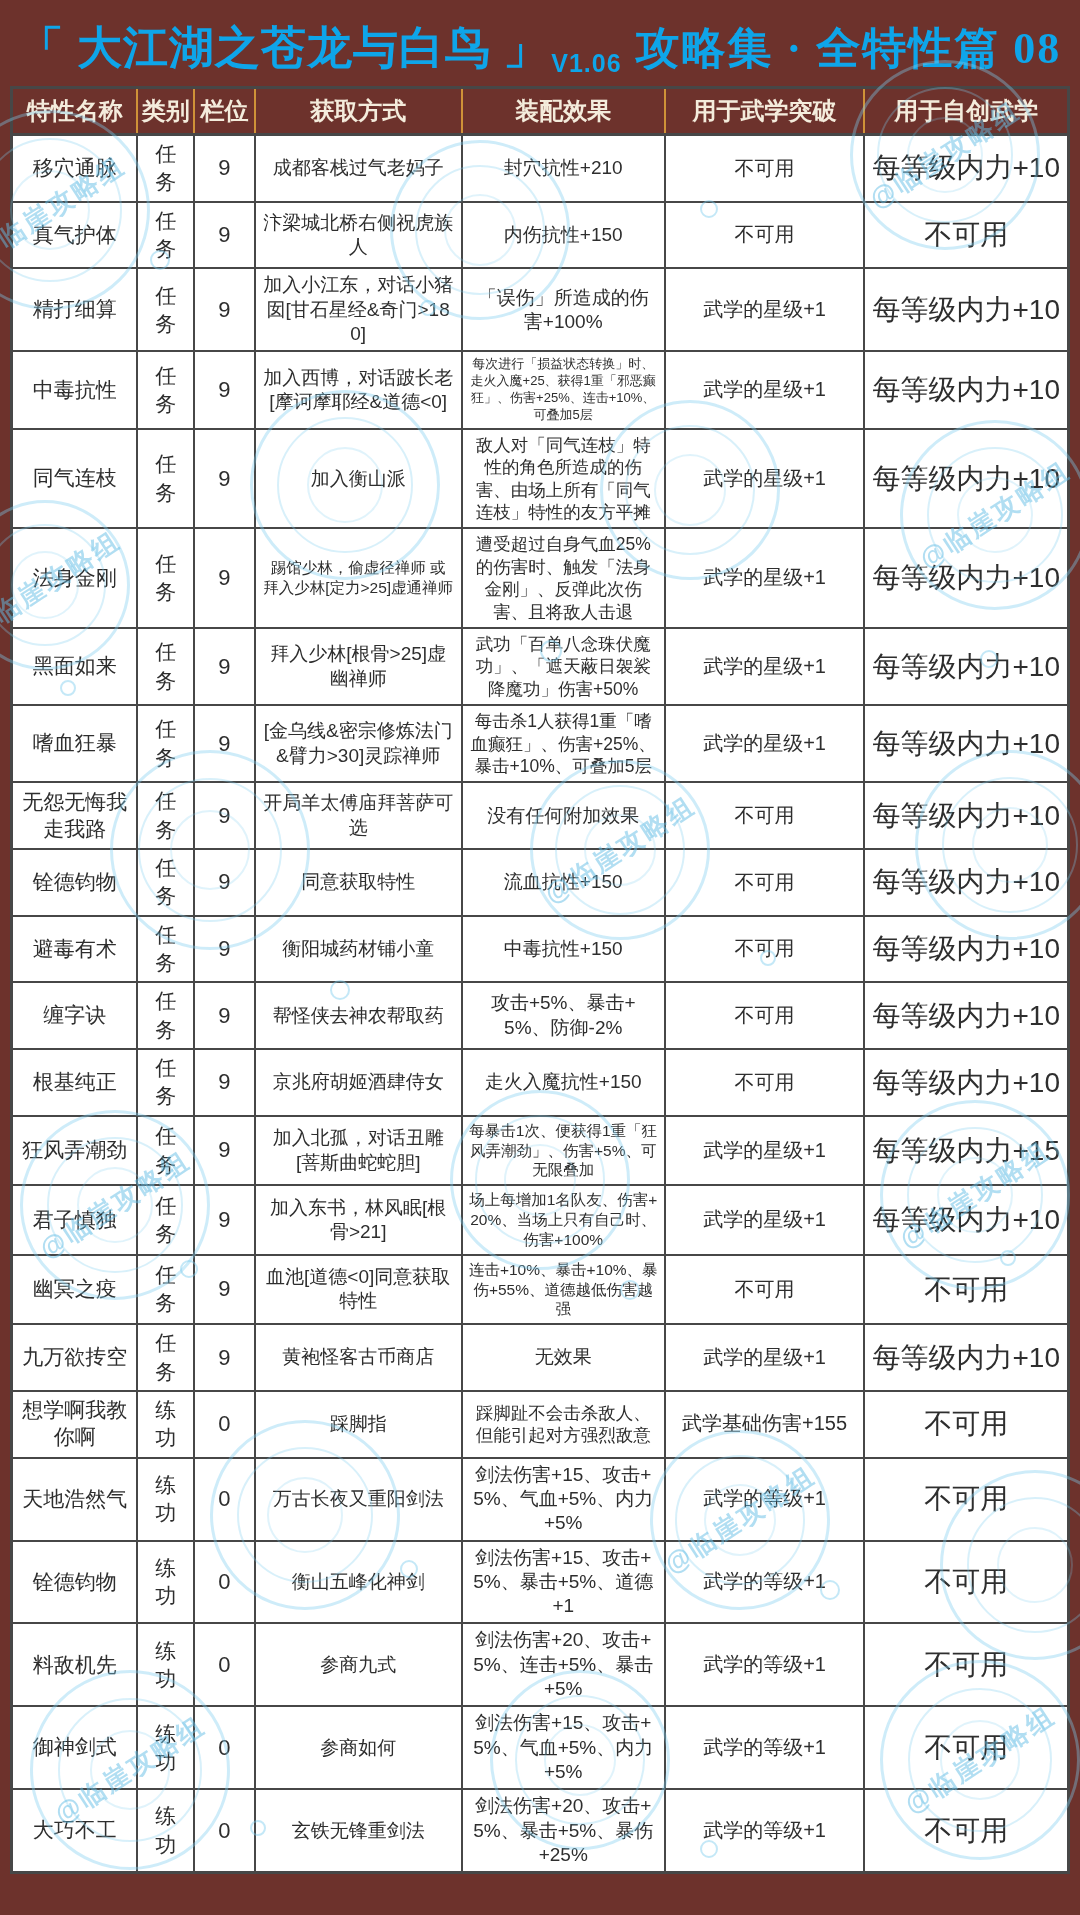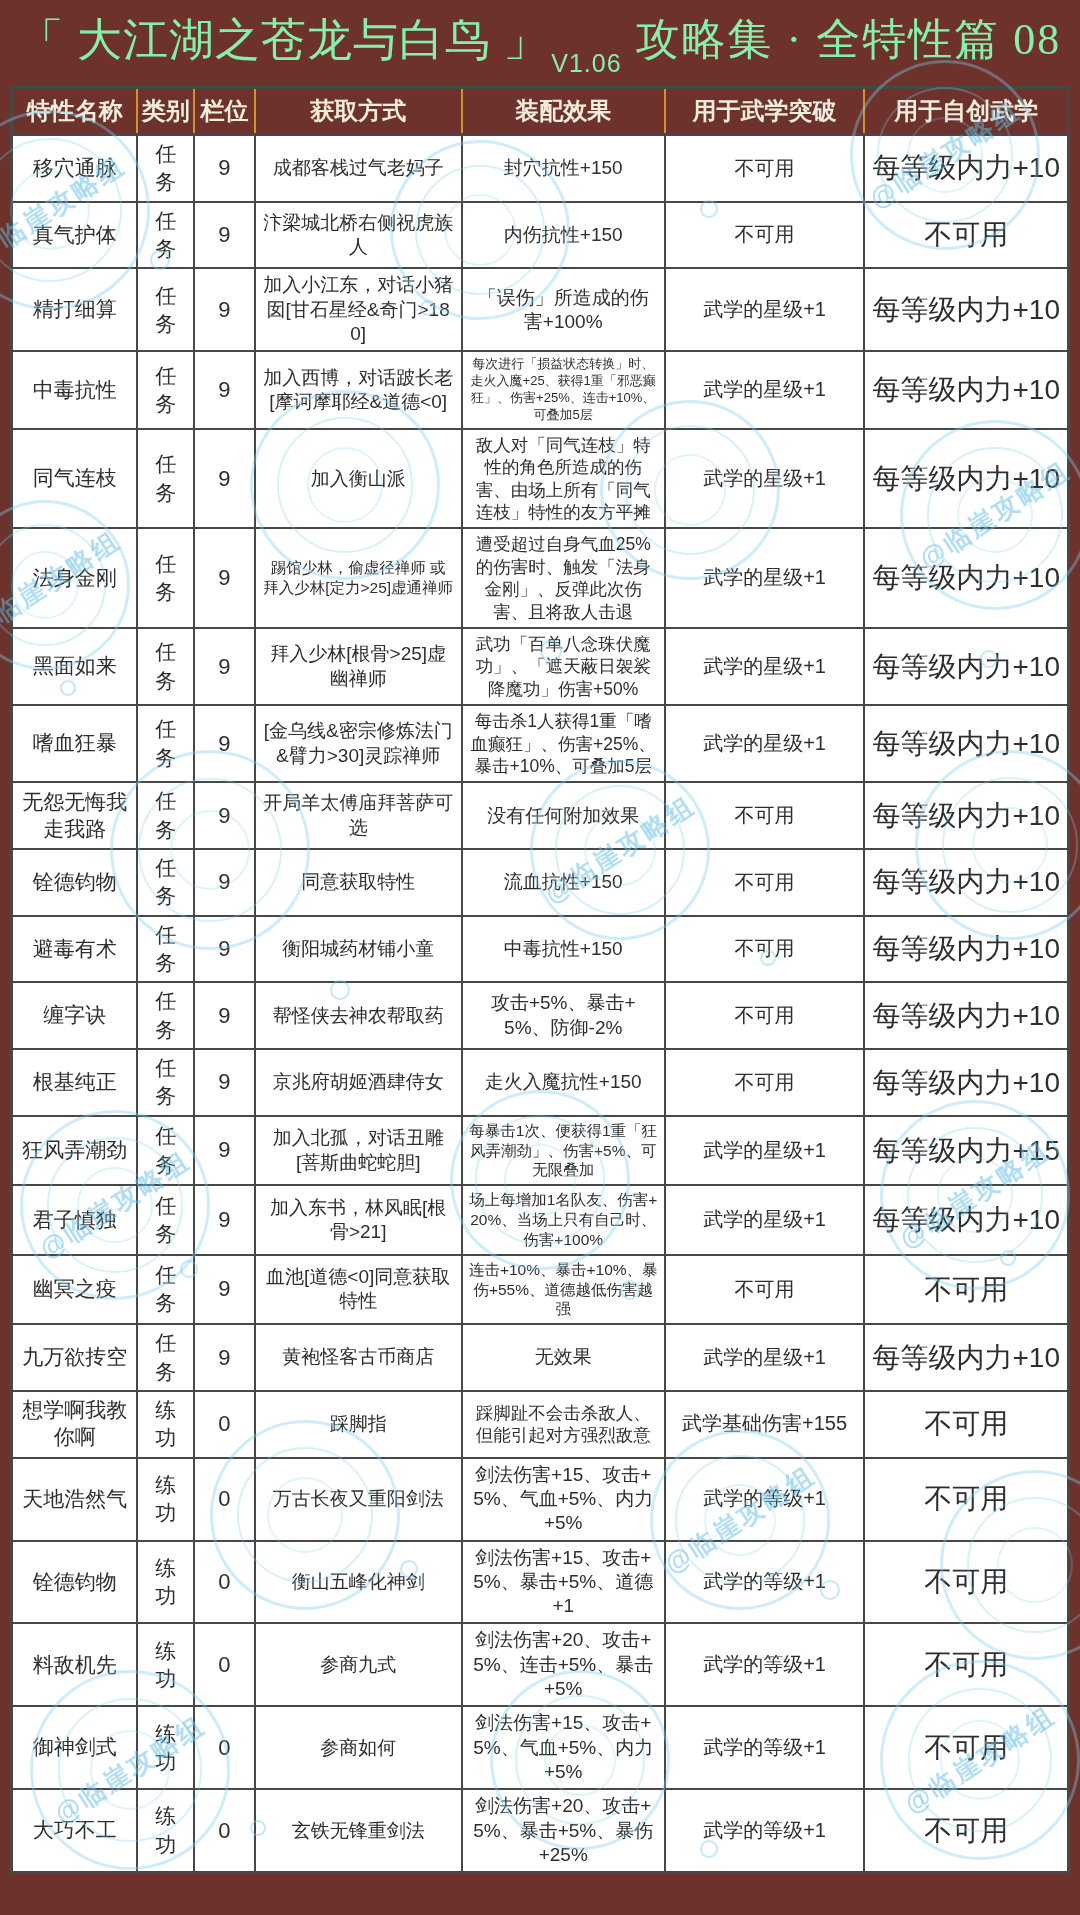--- a/index.html
+++ b/index.html
@@ -15,24 +15,24 @@
     position:relative;
     width:1080px;min-height:1915px;
     margin:0 auto;
     background:var(--maroon);
     box-sizing:border-box;
     padding:10px 10px 20px 10px;
     overflow:hidden;
   }
   
   .title-bar{
-    display:flex;align-items:flex-start;justify-content:center;
-    height:76px;color:#86efac;
+    display:flex;align-items:center;justify-content:center;
+    height:76px;color:#0ea5e9;
     font-family:"Liberation Serif","DejaVu Serif",serif;
-    font-weight:normal;white-space:nowrap;
+    font-weight:bold;white-space:nowrap;
   }
   .title-quote{font-size:45px;letter-spacing:1px;}
   .title-version{font-size:25px;align-self:flex-end;margin:0 14px 8px 2px;letter-spacing:1px;font-family:"Liberation Sans","DejaVu Sans",sans-serif;}
   .title-subtitle{font-size:44px;letter-spacing:2px;}
   
   table.traits{
     width:100%;border-collapse:collapse;table-layout:fixed;
     background:#ffffff;border:3px solid var(--line);
   }
   thead th{
@@ -104,21 +104,21 @@
           <th>用于武学突破</th>
           <th>用于自创武学</th>
         </tr>
     </thead>
     <tbody>
         <tr>
           <td class="td-name">移穴通脉</td>
           <td class="td-cat"><span class="cat-stack">任务</span></td>
           <td class="td-slot">9</td>
           <td class="td-get">成都客栈过气老妈子</td>
-          <td class="td-eff">封穴抗性+150</td>
+          <td class="td-eff">封穴抗性+210</td>
           <td class="td-brk">不可用</td>
           <td class="td-cus">每等级内力+10</td>
         </tr>
         <tr>
           <td class="td-name">真气护体</td>
           <td class="td-cat"><span class="cat-stack">任务</span></td>
           <td class="td-slot">9</td>
           <td class="td-get">汴梁城北桥右侧祝虎族人</td>
           <td class="td-eff">内伤抗性+150</td>
           <td class="td-brk">不可用</td>

